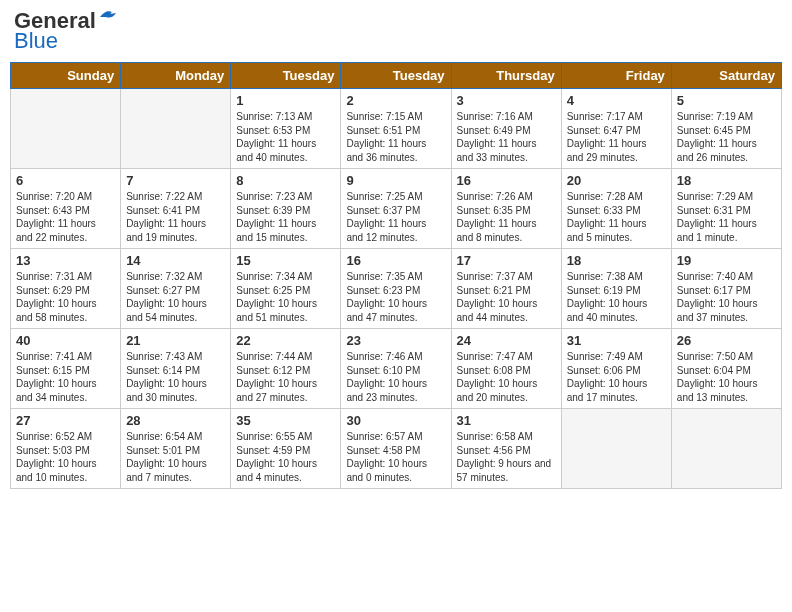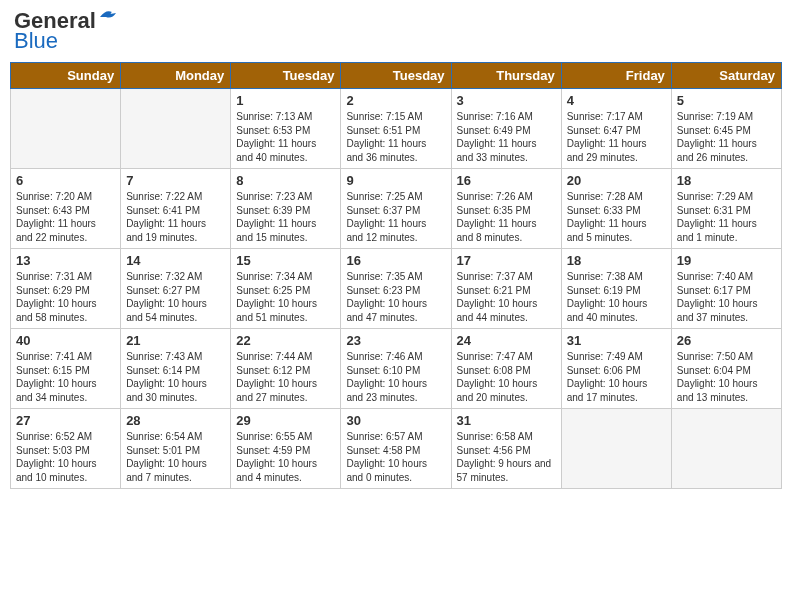--- a/index.html
+++ b/index.html
@@ -227,21 +227,21 @@
       <tr>
         <td>
           <span class="day-number">27</span>
           <div class="day-info">Sunrise: 6:52 AM<br>Sunset: 5:03 PM<br>Daylight: 10 hours and 10 minutes.</div>
         </td>
         <td>
           <span class="day-number">28</span>
           <div class="day-info">Sunrise: 6:54 AM<br>Sunset: 5:01 PM<br>Daylight: 10 hours and 7 minutes.</div>
         </td>
         <td>
-          <span class="day-number">29</span>
+          <span class="day-number">35</span>
           <div class="day-info">Sunrise: 6:55 AM<br>Sunset: 4:59 PM<br>Daylight: 10 hours and 4 minutes.</div>
         </td>
         <td>
           <span class="day-number">30</span>
           <div class="day-info">Sunrise: 6:57 AM<br>Sunset: 4:58 PM<br>Daylight: 10 hours and 0 minutes.</div>
         </td>
         <td>
           <span class="day-number">31</span>
           <div class="day-info">Sunrise: 6:58 AM<br>Sunset: 4:56 PM<br>Daylight: 9 hours and 57 minutes.</div>
         </td>

